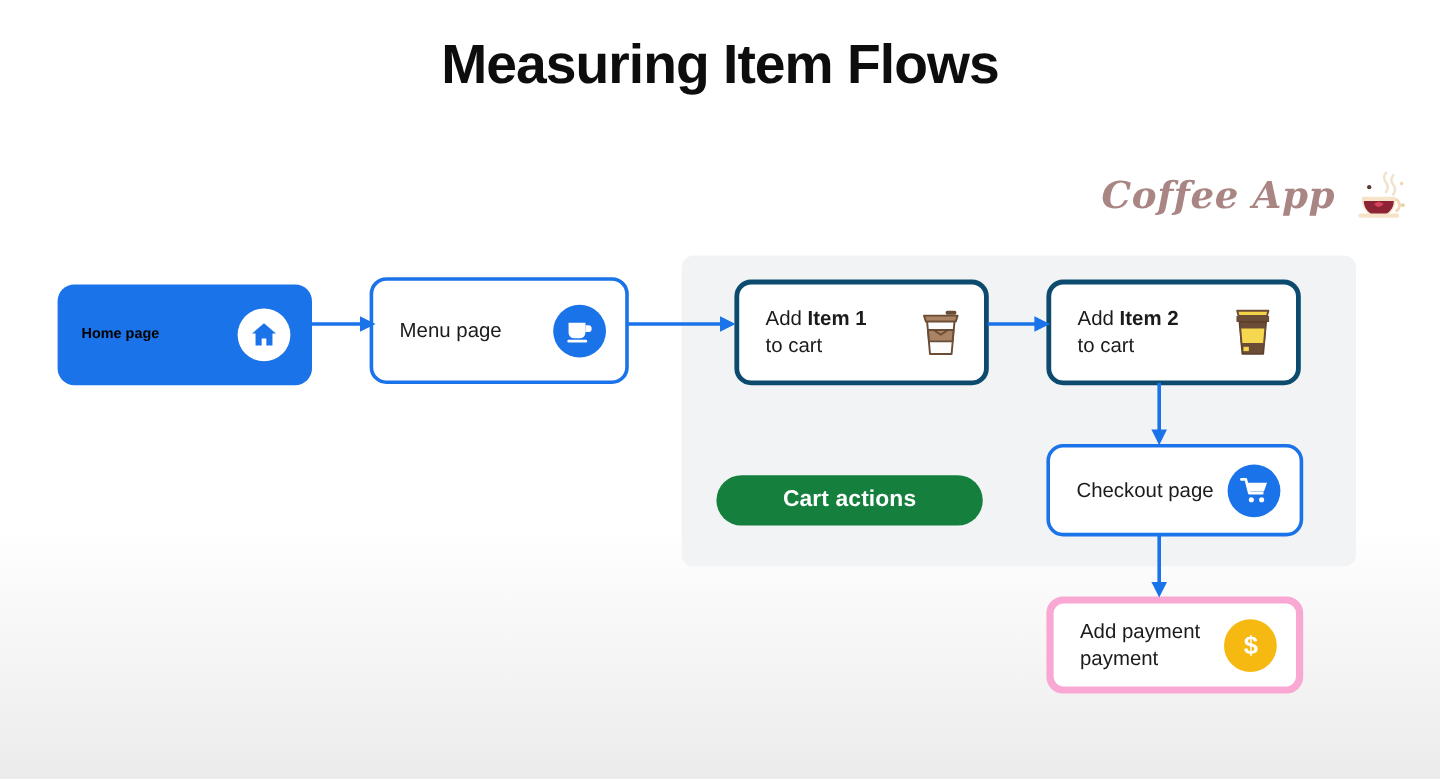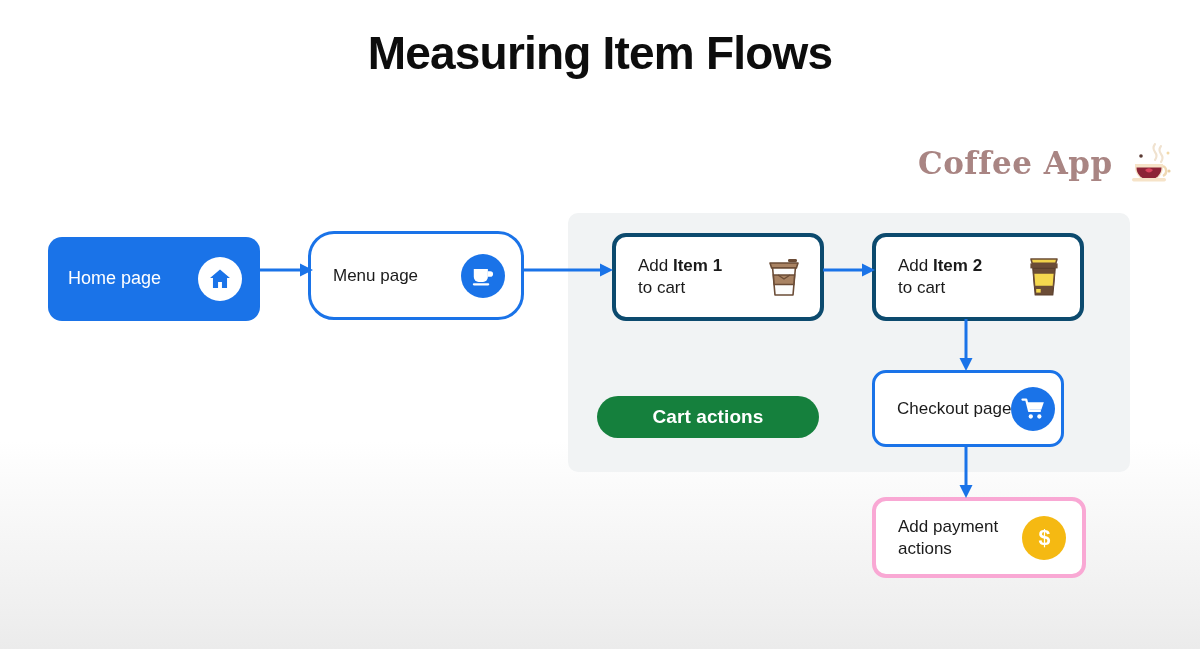--- a/index.html
+++ b/index.html
@@ -47,20 +47,21 @@
   .brand {
     position: absolute;
     top: 140px;
     left: 918px;
     display: flex;
     align-items: center;
     gap: 12px;
   }
   .brand-name {
     font-family: "DejaVu Serif", serif;
+    font-style: italic;
     font-size: 31px;
     font-weight: bold;
     color: #a98583;
     letter-spacing: 0.5px;
   }
   .brand-cup { width: 48px; height: 46px; display: block; }
 
   
   .cart-panel {
     position: absolute;
@@ -89,35 +90,35 @@
     flex: 1;
   }
   .node .label b { font-weight: bold; }
 
   .node-filled {
     background: #1a73e8;
     border: none;
     padding: 0 18px 0 20px;
   }
   .node-filled .label {
-    color: #ffffff;
-    font-weight: normal;
-    font-size: 18px;
+    color: #000000;
+    font-weight: bold;
+    font-size: 12px;
   }
 
   .node-blue    { border: 3px solid #1a73e8; }
   .node-green   { border: 4px solid #0c4a6e; }
-  .node-amber   { border: 4px solid #f9a8d4; }
+  .node-amber   { border: 6px solid #f9a8d4; }
 
   
   #node-home     { left: 48px;  top: 237px; width: 212px; height: 84px; }
-  #node-menu     { left: 308px; top: 231px; width: 216px; height: 89px; border-radius: 26px; }
+  #node-menu     { left: 308px; top: 231px; width: 216px; height: 89px; }
   #node-item1    { left: 612px; top: 233px; width: 212px; height: 88px; }
   #node-item2    { left: 872px; top: 233px; width: 212px; height: 88px; }
-  #node-checkout { left: 872px; top: 370px; width: 192px; height: 77px; }
+  #node-checkout { left: 872px; top: 370px; width: 214px; height: 77px; }
   #node-payment  { left: 872px; top: 497px; width: 214px; height: 81px; }
 
   
   .badge {
     width: 44px; height: 44px;
     border-radius: 50%;
     display: flex;
     align-items: center;
     justify-content: center;
     flex: 0 0 auto;
@@ -232,21 +233,21 @@
       <svg width="27" height="27" viewBox="0 0 24 24">
         <path d="M2.2 4 h3.3 l2.6 10.2 h9.6" fill="none" stroke="#ffffff" stroke-width="2" stroke-linecap="round" stroke-linejoin="round"></path>
         <path d="M6.6 6.4 h14.6 l-2.3 6.6 H8.3 z" fill="#ffffff"></path>
         <circle cx="9.6" cy="19.1" r="1.9" fill="#ffffff"></circle>
         <circle cx="17.2" cy="19.1" r="1.9" fill="#ffffff"></circle>
       </svg>
     </span>
   </div>
 
   <div class="node node-amber" id="node-payment">
-    <span class="label"><span>Add payment</span><br><span>actions</span></span>
+    <span class="label"><span>Add payment</span><br><span>payment</span></span>
     <span class="badge badge-amber">
       <svg width="27" height="27" viewBox="0 0 24 24">
         <text x="12" y="18.4" text-anchor="middle" font-family="Liberation Sans, sans-serif" font-size="19" font-weight="bold" fill="#ffffff">$</text>
       </svg>
     </span>
   </div>
 
   <div class="conn" id="conn-home-menu">
     <svg width="56" height="18" viewBox="0 0 56 18">
       <line x1="0" y1="9" x2="42" y2="9" stroke="#1a73e8" stroke-width="3"></line>

